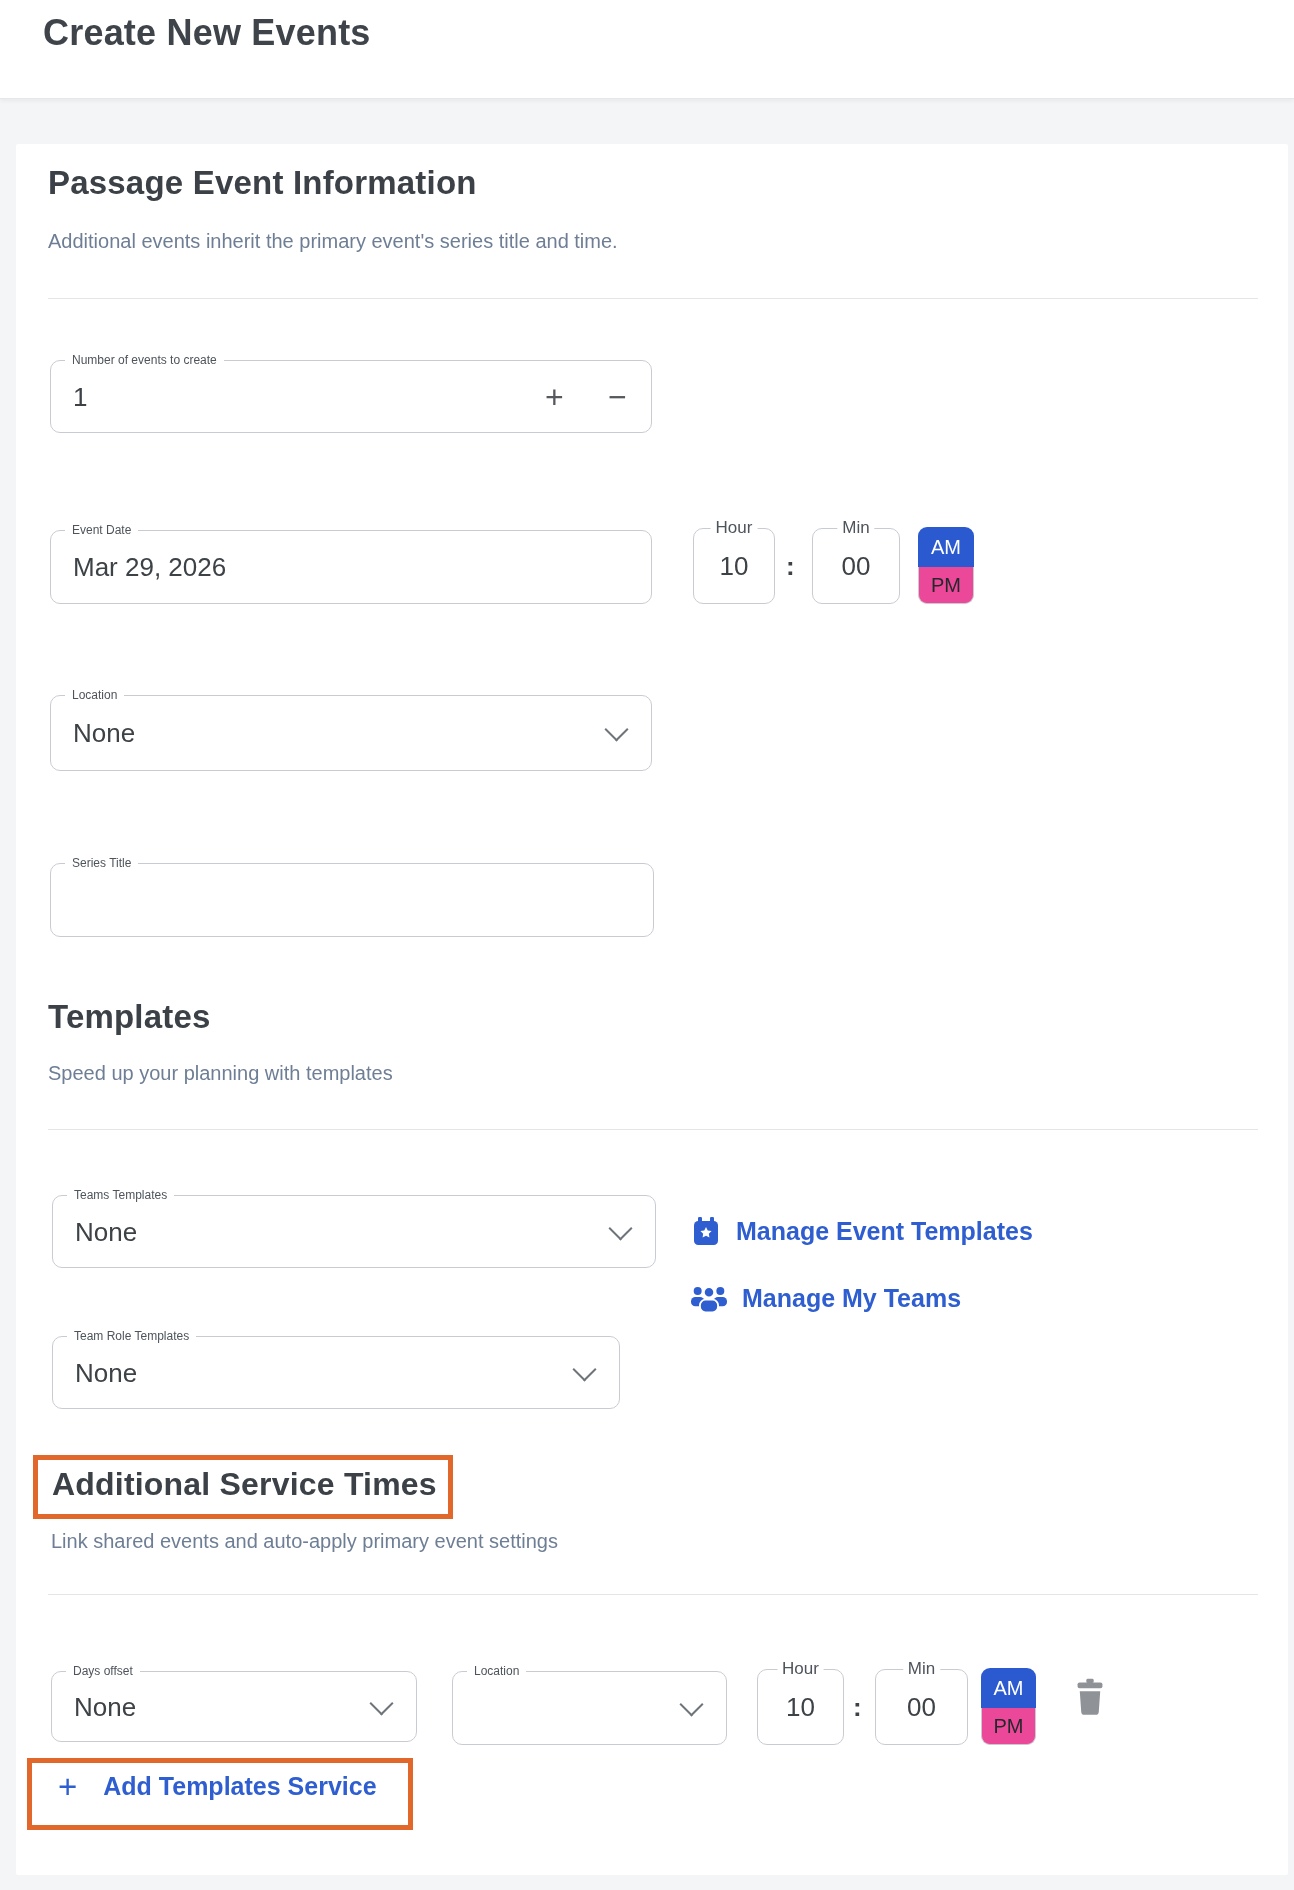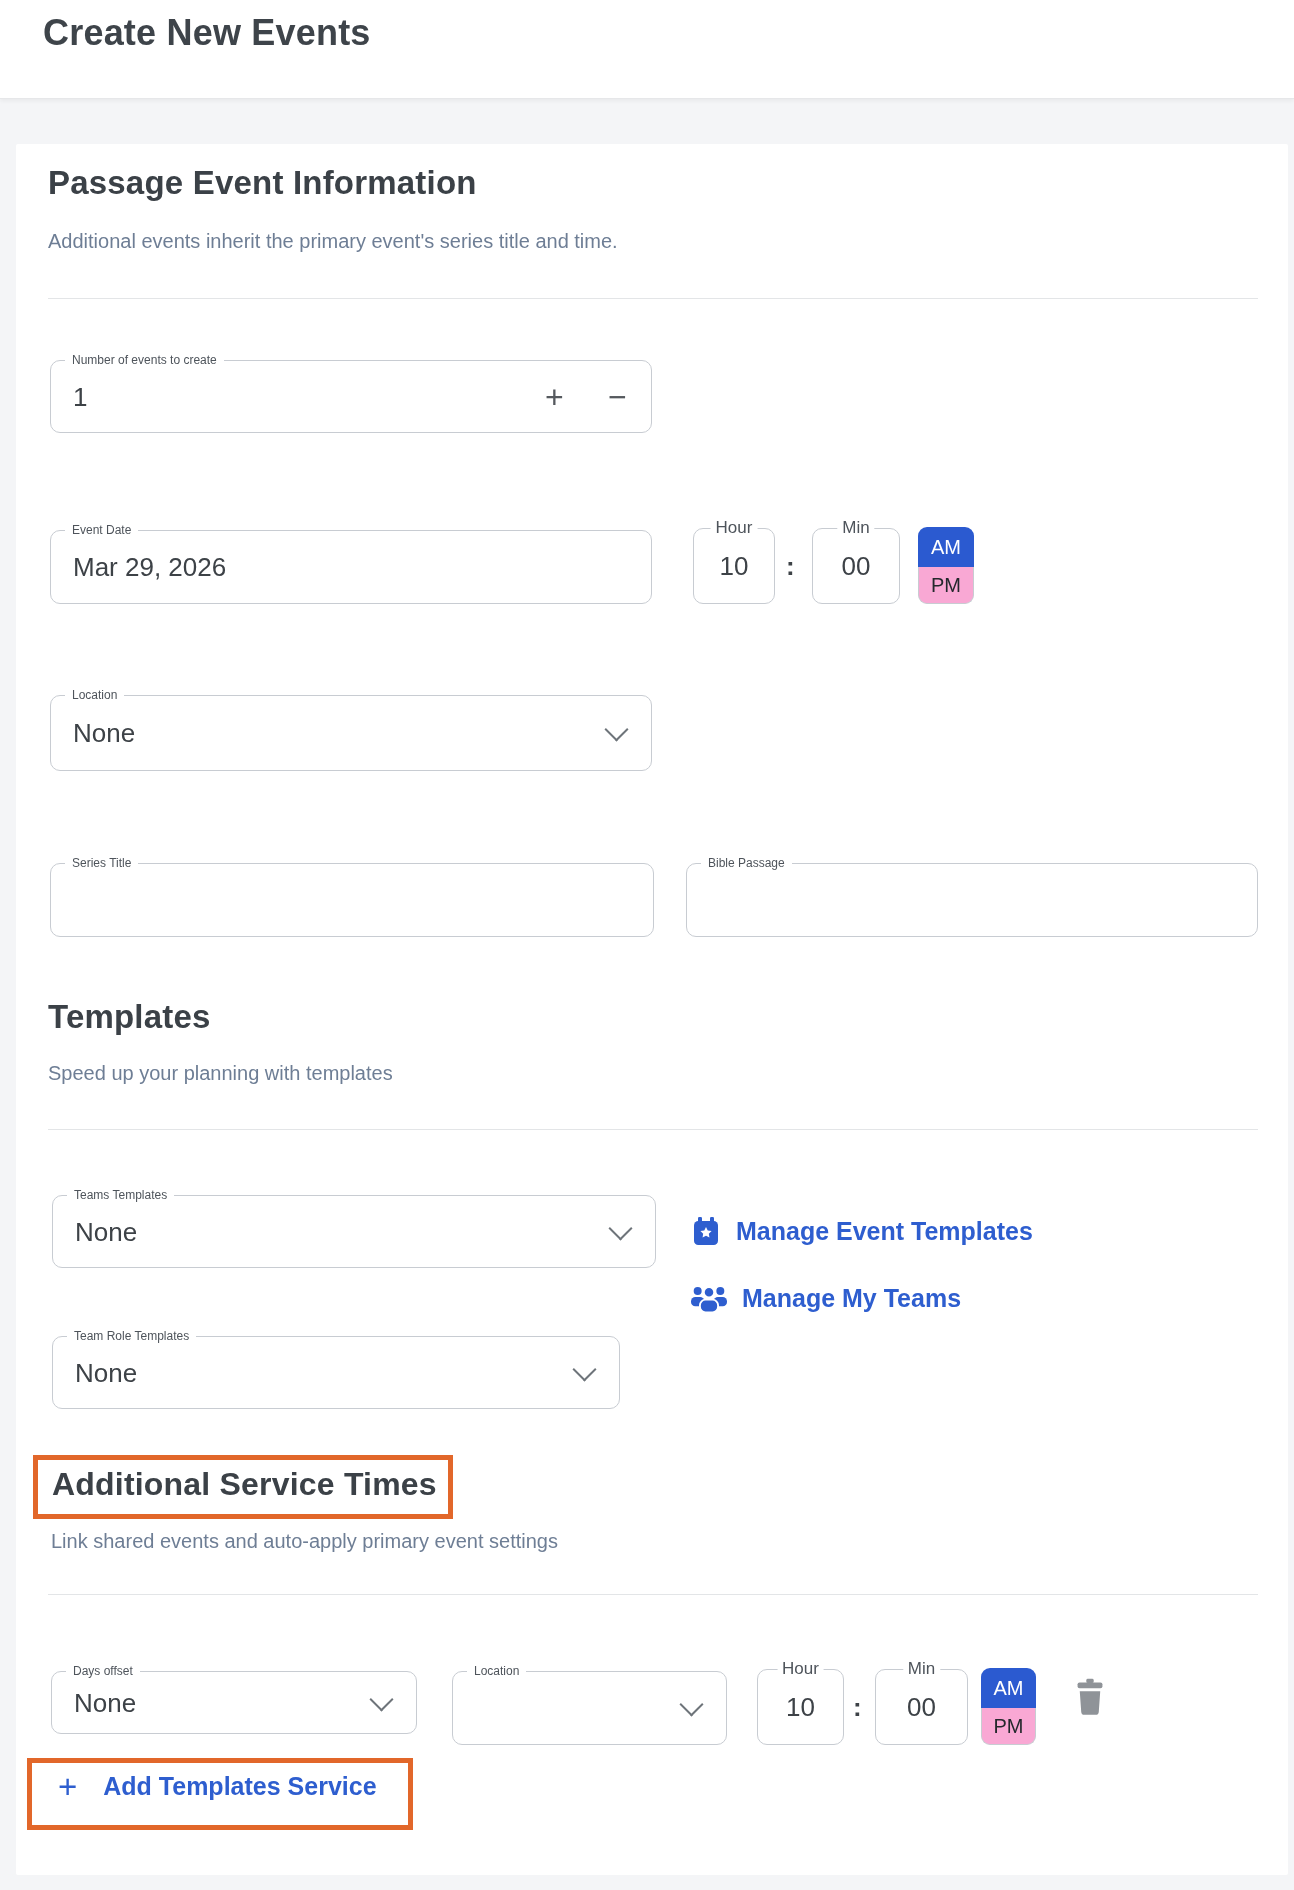--- a/index.html
+++ b/index.html
@@ -69,21 +69,21 @@
   .stepper.minus{left:557px;}
 
   .colon{position:absolute;font-size:26px;color:#3d4247;font-weight:600;}
 
   .ampm{position:absolute;width:56px;}
   .ampm .am{
     height:40px;background:#2b5ad0;border-radius:9px 9px 0 0;
     color:#fff;font-size:20px;display:flex;align-items:center;justify-content:center;
   }
   .ampm .pm{
-    height:36px;background:#f9a8d4;border:1.5px solid #c8ccd2;border-top:none;
+    height:36px;background:#ec4899;border:1.5px solid #c8ccd2;border-top:none;
     border-radius:0 0 9px 9px;color:#24282c;font-size:20px;
     display:flex;align-items:center;justify-content:center;
   }
 
   .blue-link{
     position:absolute;display:flex;align-items:center;gap:14px;
     color:#2e5ecf;font-size:25px;font-weight:700;white-space:nowrap;cursor:pointer;
   }
   .blue-link .lk-icon{display:inline-flex;}
 
@@ -142,24 +142,20 @@
   </div>
 
   <div class="ofield" style="left:50px;top:695px;width:602px;height:76px;">
     <span class="flabel">Location</span>
     <span class="fvalue">None</span>
     <span class="chev"></span>
   </div>
 
   <div class="ofield" style="left:50px;top:863px;width:604px;height:74px;">
     <span class="flabel">Series Title</span>
-    <span class="fvalue"></span>
-  </div>
-  <div class="ofield" style="left:686px;top:863px;width:572px;height:74px;">
-    <span class="flabel">Bible Passage</span>
     <span class="fvalue"></span>
   </div>
 
   <div class="sec-heading" style="left:48px;top:998px;">Templates</div>
   <div class="sec-sub" style="left:48px;top:1062px;">Speed up your planning with templates</div>
   <div class="divider" style="left:48px;top:1129px;width:1210px;"></div>
 
   <div class="ofield" style="left:52px;top:1195px;width:604px;height:73px;">
     <span class="flabel">Teams Templates</span>
     <span class="fvalue">None</span>
@@ -194,21 +190,21 @@
       </svg>
     </span>
     <span>Manage My Teams</span>
   </div>
 
   <div class="orange-box" style="left:33px;top:1455px;width:420px;height:64px;"></div>
   <div class="sec-heading" style="left:52px;top:1466px;font-size:32px;">Additional Service Times</div>
   <div class="sec-sub" style="left:51px;top:1530px;">Link shared events and auto-apply primary event settings</div>
   <div class="divider" style="left:48px;top:1594px;width:1210px;"></div>
 
-  <div class="ofield" style="left:51px;top:1671px;width:366px;height:63px;">
+  <div class="ofield" style="left:51px;top:1671px;width:366px;height:71px;">
     <span class="flabel">Days offset</span>
     <span class="fvalue">None</span>
     <span class="chev"></span>
   </div>
 
   <div class="ofield" style="left:452px;top:1671px;width:275px;height:74px;">
     <span class="flabel">Location</span>
     <span class="fvalue"></span>
     <span class="chev"></span>
   </div>

